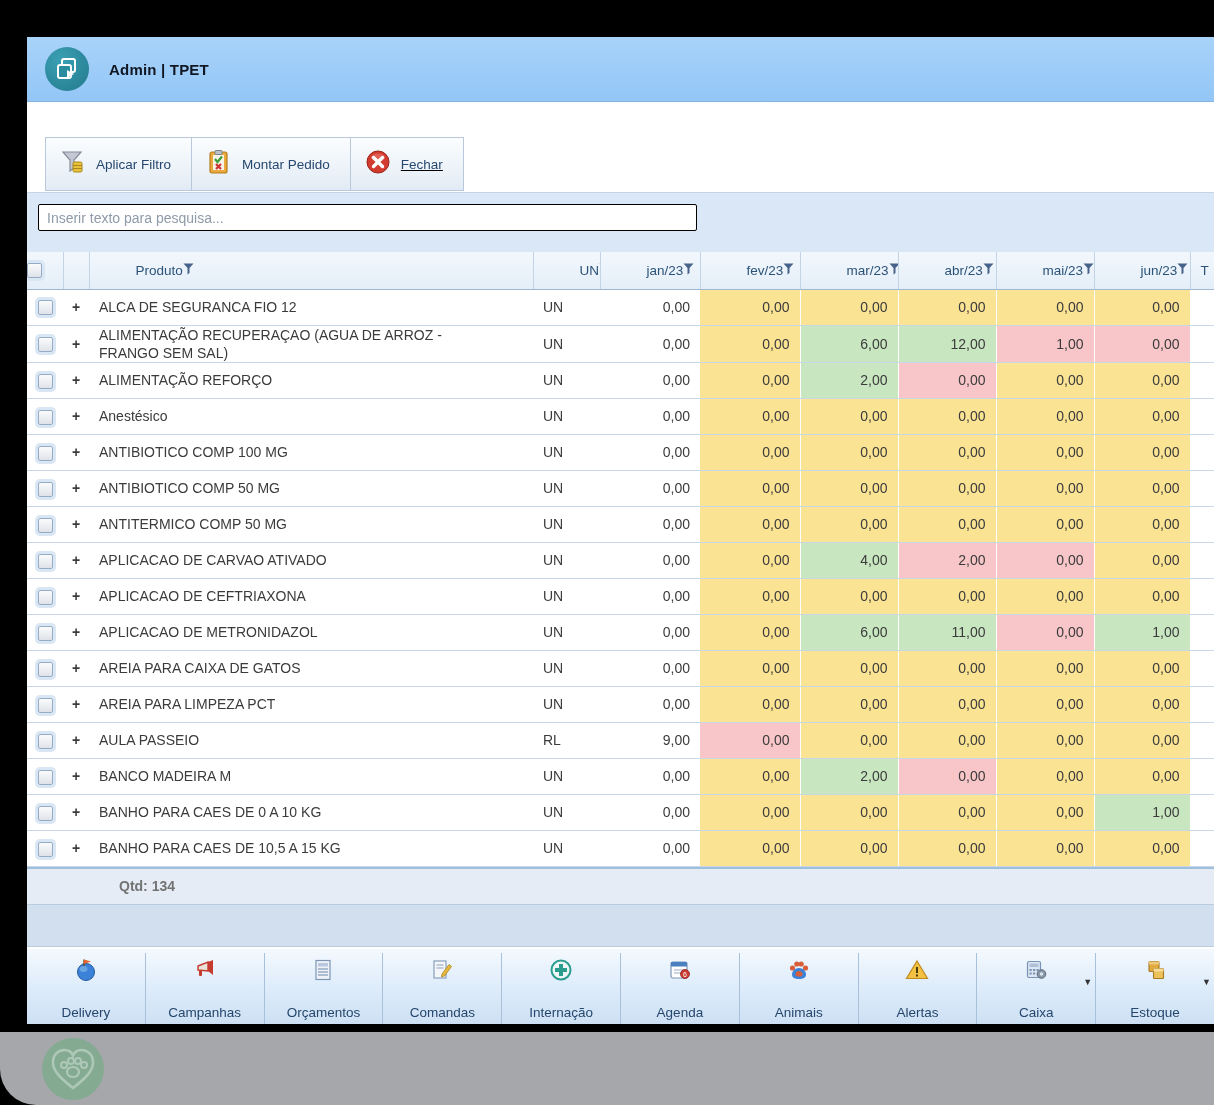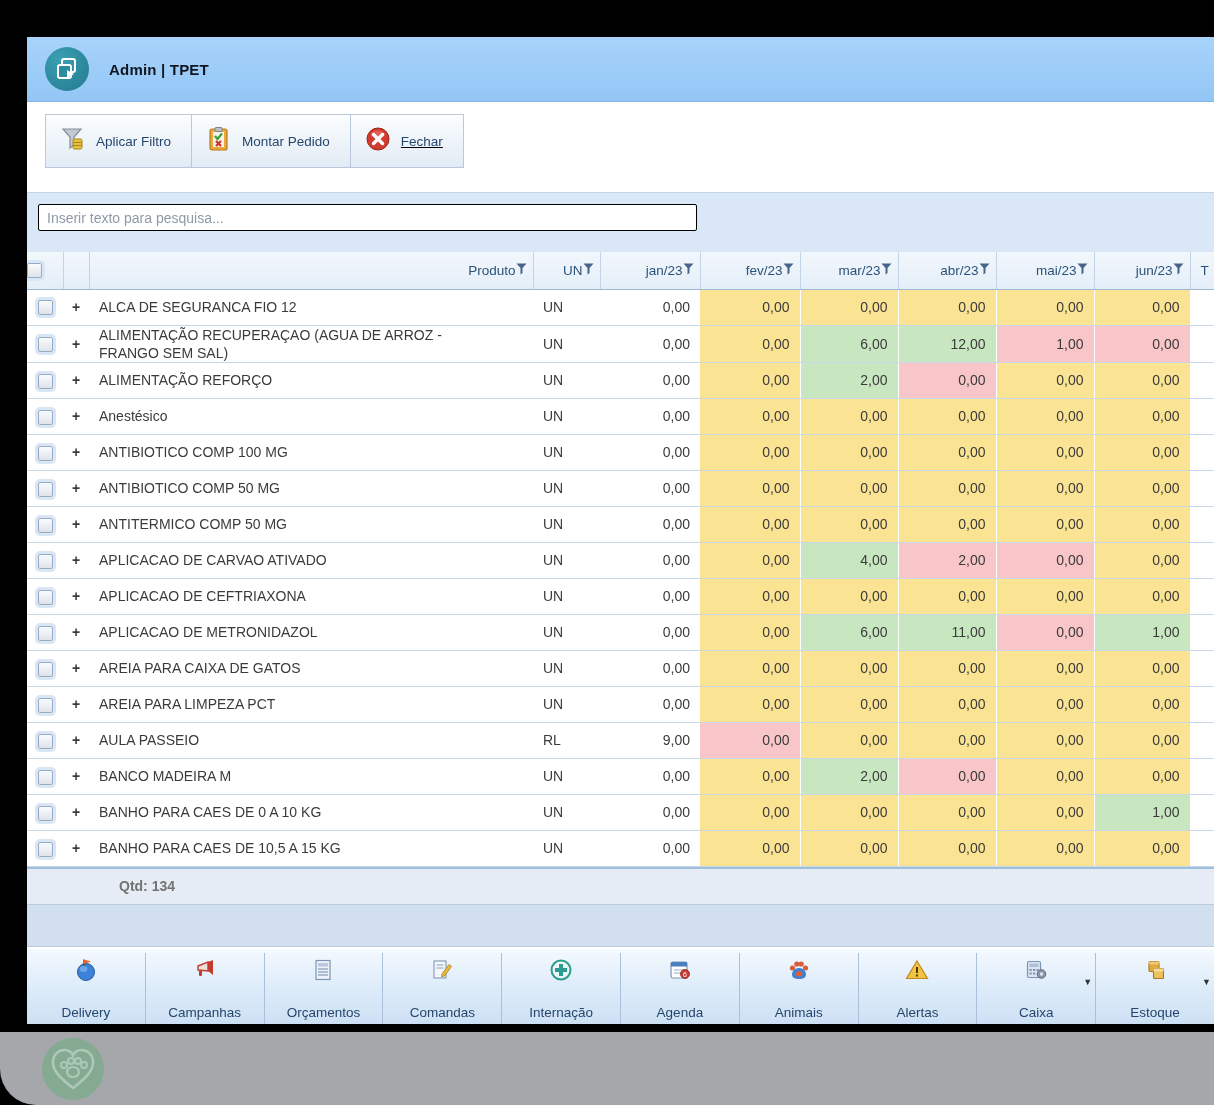--- a/index.html
+++ b/index.html
@@ -11,21 +11,21 @@
 
   
   .titlebar { height:65px; flex:0 0 65px; background:linear-gradient(#a8d3fa,#93c6f6);
     border-bottom:1px solid #86b4e0; display:flex; align-items:center; padding-left:18px; }
   .app-logo { width:44px; height:44px; border-radius:50%;
     background:radial-gradient(circle at 35% 30%, #3ba0b4, #23798c); display:flex;
     align-items:center; justify-content:center; margin-right:20px; }
   .app-title { font-size:15px; font-weight:bold; color:#111722; letter-spacing:.2px; }
 
   
-  .toolbar-zone { height:90px; flex:0 0 90px; background:#fff; padding:12px 0 0 18px; }
+  .toolbar-zone { height:90px; flex:0 0 90px; background:#fff; padding:35px 0 0 18px; }
   .toolbar-box { display:inline-flex; border:1px solid #b9c8da; background:linear-gradient(#fbfdfe,#e2ebf5); }
   .tb-btn { display:flex; align-items:center; gap:10px; padding:11px 20px 11px 14px;
     border-right:1px solid #b9c8da; cursor:default; }
   .tb-btn:last-child { border-right:none;text-decoration:underline; }
   .tb-btn span.lbl { font-size:13.5px; color:#27486e; }
 
   
   .search-band { height:60px; flex:0 0 60px; background:#d9e7f6; border-top:1px solid #c2d4e6;
     padding:11px 0 0 11px; }
   .search-input { width:659px; height:27px; border:1px solid #000000; border-radius:2px;
@@ -37,21 +37,21 @@
   .grid-wrap { flex:0 0 auto; background:#d9e7f6; }
   table.grid { border-collapse:collapse; table-layout:fixed; width:1189px; background:#fff; }
   .grid col.c0{width:36px}.grid col.c1{width:26px}.grid col.c2{width:444px}
   .grid col.c3{width:67px}.grid col.c4{width:100px}.grid col.c5{width:100px}
   .grid col.c6{width:98px}.grid col.c7{width:98px}.grid col.c8{width:98px}
   .grid col.c9{width:96px}.grid col.c10{width:26px}
   .grid thead th { height:37px; background:linear-gradient(#f2f7fc,#e4eef8);
     border-bottom:1px solid #9fb8d2; border-right:1px solid #c3d4e6;
     font-size:13.5px; font-weight:normal; color:#2b5379; text-align:left;
     padding:0 6px 0 10px; white-space:nowrap; overflow:hidden; }
-  .grid thead th .th-flex { display:flex; align-items:center; justify-content:flex-end;padding-left:36px; }
+  .grid thead th .th-flex { display:flex; align-items:center; justify-content:flex-start;padding-left:36px; }
   .grid td { height:36px; border-bottom:1px solid #c9d8e8; font-size:14px; color:#3b3b3b;
     padding:0 10px; overflow:hidden; }
   .c-check { text-align:center; padding:0 !important; }
   .cb { display:inline-block; width:15px; height:15px; background:linear-gradient(#fafbfc,#dfe3e9);
     border:1px solid #96abc6; box-shadow:0 0 0 3px #d9e6f4; border-radius:2px; vertical-align:middle; }
   .c-exp { text-align:center; padding:0 !important; color:#3f7fc1; font-size:16px; font-weight:bold; }
   .c-prod { padding-right:46px !important; line-height:1.3; }
   .c-num { text-align:right; }
   .cell-y { background:#fbe394; color:#b5890f; border-right:1px solid #fff; }
   .cell-g { background:#c8e7c0; color:#1e7a1e; border-right:1px solid #fff; }

